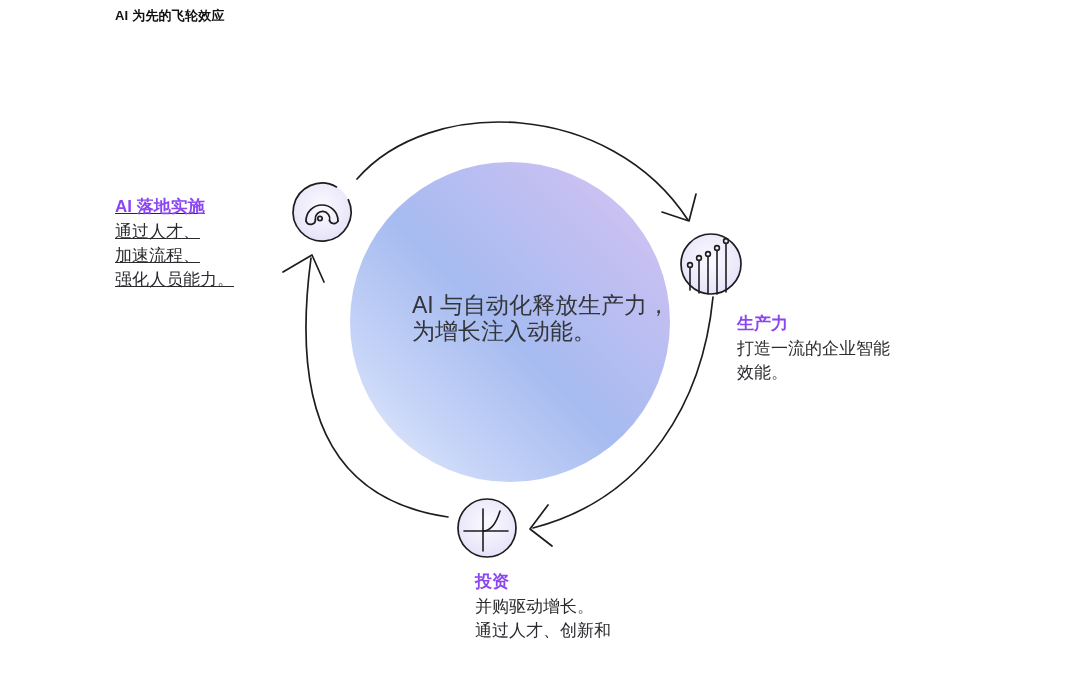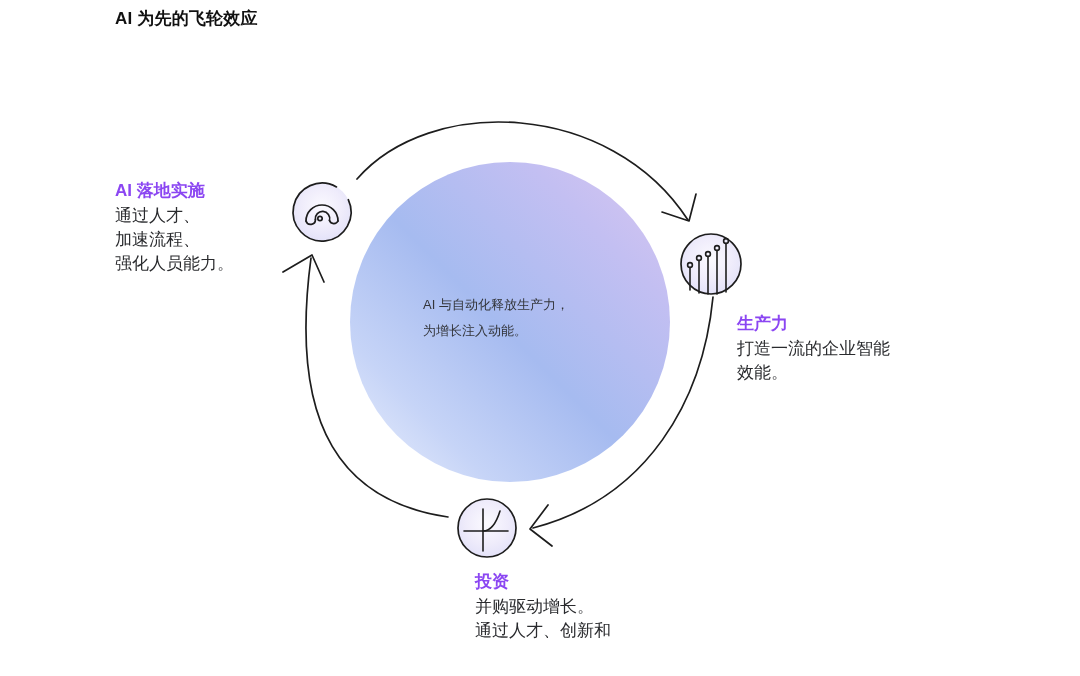--- a/index.html
+++ b/index.html
@@ -1,30 +1,30 @@
 <!DOCTYPE html>
 <html style="--accent: #8b46f2; --ink: #2a2b2e;"><head>
 <meta charset="utf-8">
 <style>
   :root { --accent: #8b46f2; --ink: #2a2b2e; --stroke: #1d1d1d; }
   * { margin: 0; padding: 0; box-sizing: border-box; }
   body { background: #ffffff; font-family: "Liberation Sans", "DejaVu Sans", sans-serif; }
   .stage { position: relative; width: 1080px; height: 676px; background: #fff; overflow: hidden; }
 
-  .title { position: absolute; left: 115px; top: 7px; font-size: 17px; font-weight: bold; color: #111; letter-spacing: .2px; }
+  .title { position: absolute; left: 115px; top: 7px; font-size: 13px; font-weight: bold; color: #111; letter-spacing: .2px; }
 
   .hub { position: absolute; left: 350px; top: 162px; width: 320px; height: 320px; border-radius: 50%;
          background: linear-gradient(to bottom left, #dac7f0 0%, #c3bff2 22%, #a6bbf0 52%, #c6d4f7 78%, #eef2fd 100%); }
-  .hub-text { position: absolute; left: 423px; top: 292px; font-size: 13px; line-height: 26px; color: #33353a; }
+  .hub-text { position: absolute; left: 412px; top: 292px; font-size: 23px; line-height: 26px; color: #33353a; }
 
   .flow-svg { position: absolute; left: 0; top: 0; }
 
   .node-text { position: absolute; font-size: 17px; line-height: 24px; color: var(--ink); }
   .node-text h3 { font-size: 17px; font-weight: bold; color: var(--accent); line-height: 22px; margin-bottom: 2px; }
-  .nt-left   { left: 115px; top: 180px; }
+  .nt-left   { left: 115px; top: 196px; text-decoration: underline; }
   .nt-right  { left: 737px; top: 313px; }
   .nt-bottom { left: 475px; top: 571px; }
   .node-text div { display: block; }
 </style>
 </head>
 <body>
 
 <div class="stage">
 
   <div class="title">AI 为先的飞轮效应</div>

